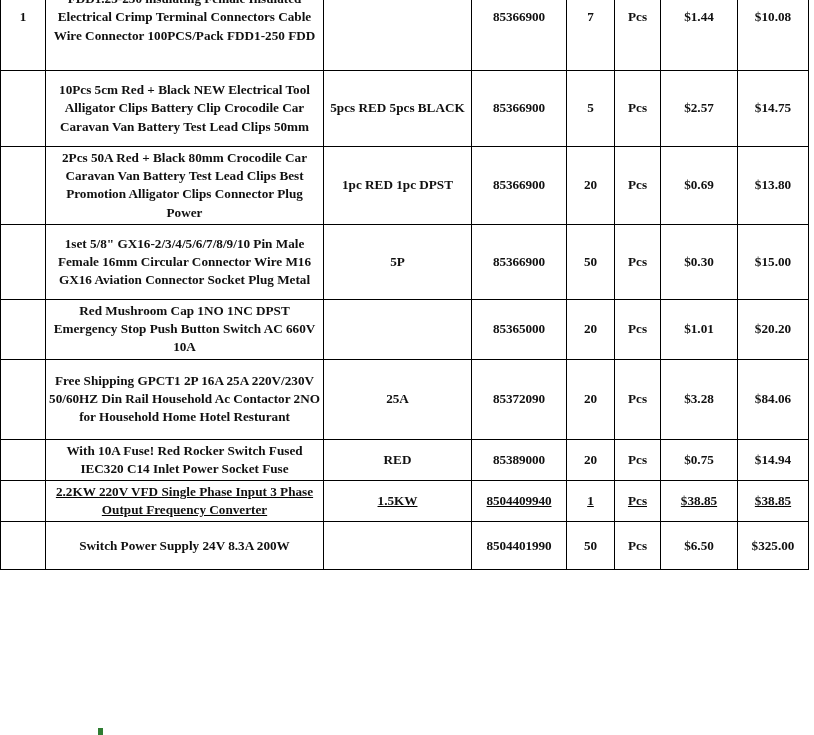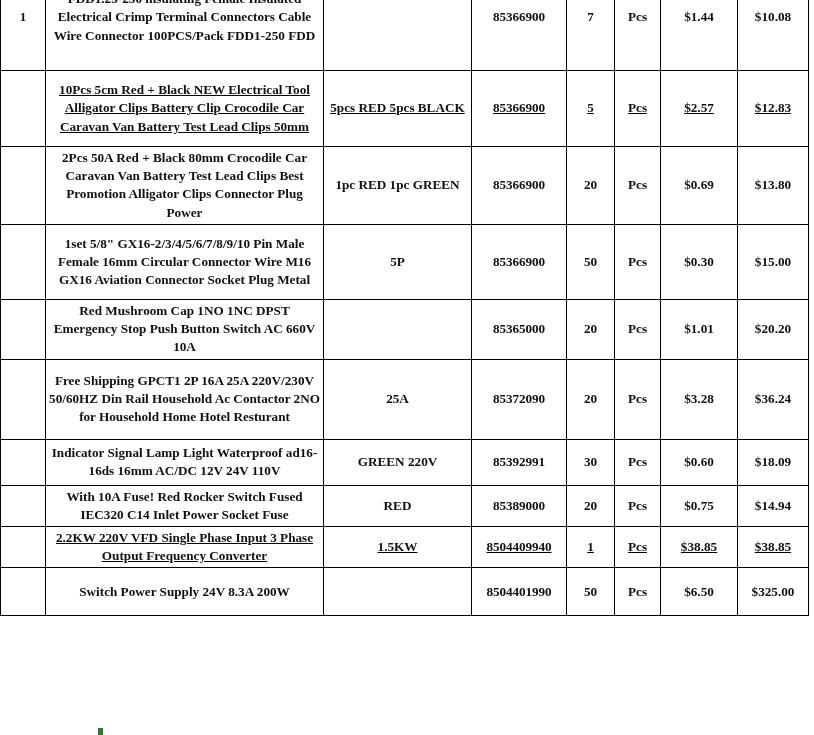--- a/index.html
+++ b/index.html
@@ -96,34 +96,34 @@
         <tr style="height: 106px;">
           <td class="idx-cell">1</td>
           <td class="desc-cell">FDD1.25-250 insulating Female Insulated Electrical Crimp Terminal Connectors Cable Wire Connector 100PCS/Pack FDD1-250 FDD</td>
           <td class="spec-cell"></td>
           <td class="hs-cell">85366900</td>
           <td class="qty-cell">7</td>
           <td class="unit-cell">Pcs</td>
           <td class="price-cell price-black">$1.44</td>
           <td class="amount-cell">$10.08</td>
         </tr>
-        <tr style="height: 76px; text-decoration: underline;">
+        <tr style="height: 76px;">
           <td class="idx-cell"></td>
           <td class="desc-cell">10Pcs 5cm Red + Black NEW Electrical Tool Alligator Clips Battery Clip Crocodile Car Caravan Van Battery Test Lead Clips 50mm</td>
           <td class="spec-cell">5pcs RED 5pcs BLACK</td>
           <td class="hs-cell">85366900</td>
           <td class="qty-cell">5</td>
           <td class="unit-cell">Pcs</td>
           <td class="price-cell price-black">$2.57</td>
-          <td class="amount-cell">$12.83</td>
+          <td class="amount-cell">$14.75</td>
         </tr>
         <tr style="height: 74px; margin-left: 35px;">
           <td class="idx-cell"></td>
           <td class="desc-cell">2Pcs 50A Red + Black 80mm Crocodile Car Caravan Van Battery Test Lead Clips Best Promotion Alligator Clips Connector Plug Power</td>
-          <td class="spec-cell">1pc RED 1pc GREEN</td>
+          <td class="spec-cell">1pc RED 1pc DPST</td>
           <td class="hs-cell">85366900</td>
           <td class="qty-cell">20</td>
           <td class="unit-cell">Pcs</td>
           <td class="price-cell price-red">$0.69</td>
           <td class="amount-cell">$13.80</td>
         </tr>
         <tr style="height: 75px;">
           <td class="idx-cell"></td>
           <td class="desc-cell">1set 5/8" GX16-2/3/4/5/6/7/8/9/10 Pin Male Female 16mm Circular Connector Wire M16 GX16 Aviation Connector Socket Plug Metal</td>
           <td class="spec-cell">5P</td>
@@ -144,31 +144,21 @@
           <td class="amount-cell">$20.20</td>
         </tr>
         <tr style="height: 80px;">
           <td class="idx-cell"></td>
           <td class="desc-cell">Free Shipping GPCT1 2P 16A 25A 220V/230V 50/60HZ Din Rail Household Ac Contactor 2NO for Household Home Hotel Resturant</td>
           <td class="spec-cell">25A</td>
           <td class="hs-cell">85372090</td>
           <td class="qty-cell">20</td>
           <td class="unit-cell">Pcs</td>
           <td class="price-cell price-black">$3.28</td>
-          <td class="amount-cell">$36.24</td>
-        </tr>
-        <tr style="height: 46px;">
-          <td class="idx-cell"></td>
-          <td class="desc-cell">Indicator Signal Lamp Light Waterproof ad16-16ds 16mm AC/DC 12V 24V 110V</td>
-          <td class="spec-cell">GREEN 220V</td>
-          <td class="hs-cell">85392991</td>
-          <td class="qty-cell">30</td>
-          <td class="unit-cell">Pcs</td>
-          <td class="price-cell price-black">$0.60</td>
-          <td class="amount-cell">$18.09</td>
+          <td class="amount-cell">$84.06</td>
         </tr>
         <tr style="height: 37px;">
           <td class="idx-cell"></td>
           <td class="desc-cell">With 10A Fuse! Red Rocker Switch Fused IEC320 C14 Inlet Power Socket Fuse</td>
           <td class="spec-cell">RED</td>
           <td class="hs-cell">85389000</td>
           <td class="qty-cell">20</td>
           <td class="unit-cell">Pcs</td>
           <td class="price-cell price-black">$0.75</td>
           <td class="amount-cell">$14.94</td>

